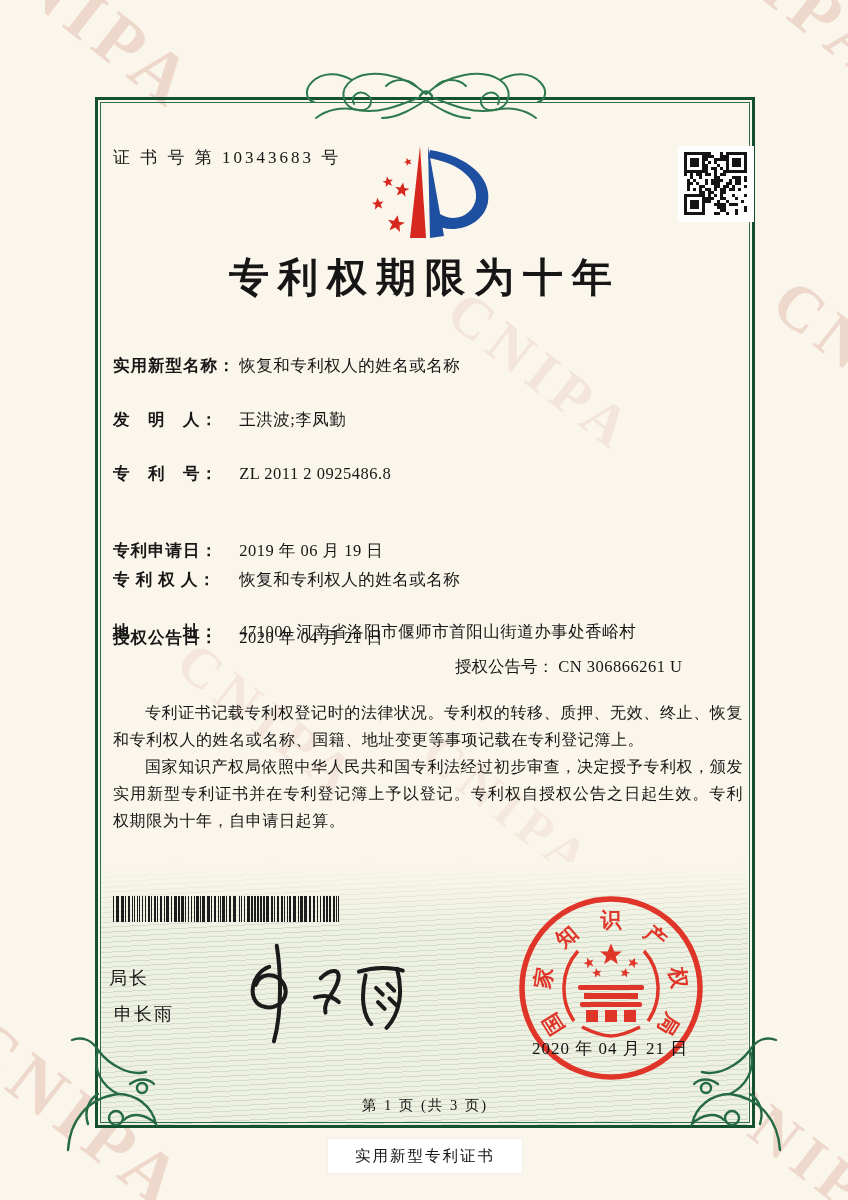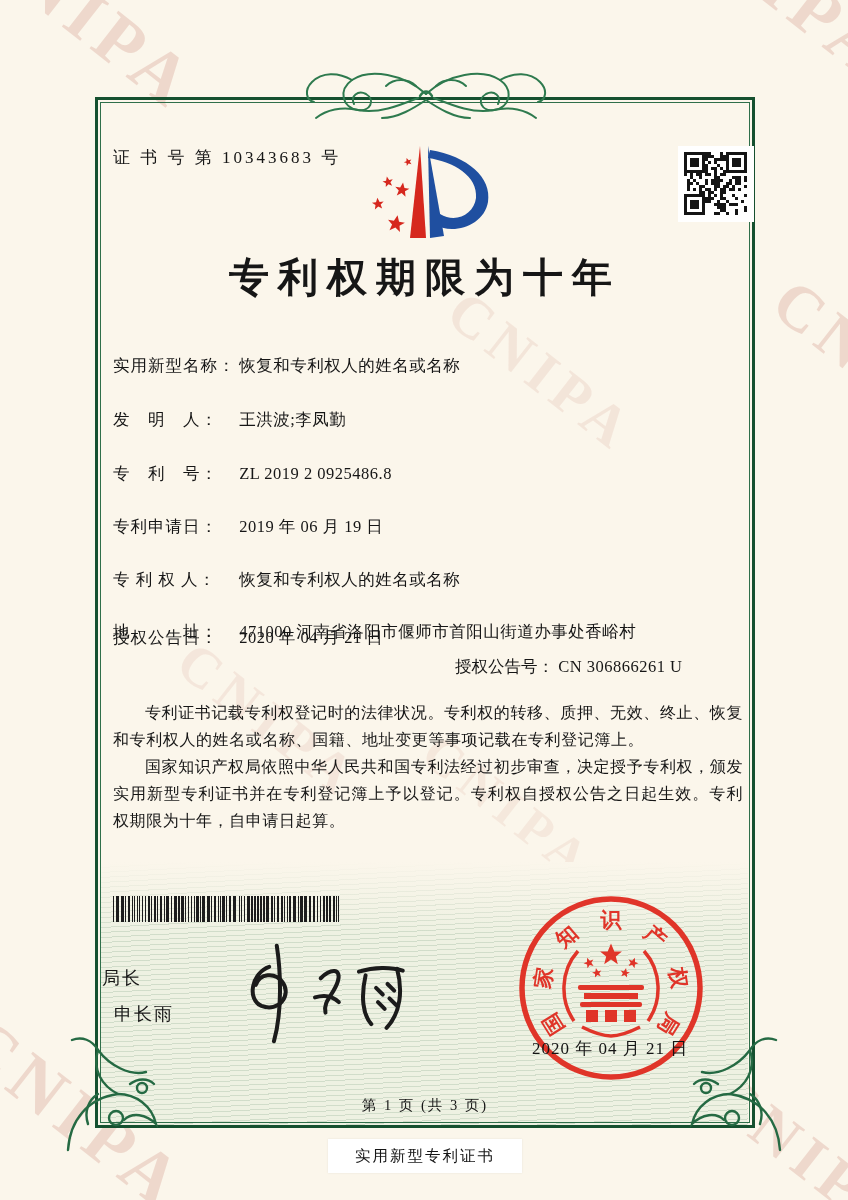--- a/index.html
+++ b/index.html
@@ -35,29 +35,29 @@
         rgba(0,0,0,0) 1px, rgba(0,0,0,0) 5px),
       #eef1e2;
   }
   
   .cert-no{position:absolute;left:113px;top:146px;font-size:17px;letter-spacing:3px;z-index:2;}
   .title{
     position:absolute;left:95px;top:250px;width:660px;text-align:center;
     font-size:40px;font-weight:bold;letter-spacing:9px;z-index:2;
   }
   .field-row{position:absolute;left:113px;font-size:16.5px;z-index:2;white-space:nowrap;}
-  .field-label{display:inline-block;width:122px;letter-spacing:1px;}
+  .field-label{display:inline-block;width:122px;letter-spacing:1px;font-weight:bold;}
   .field-value{letter-spacing:0.5px;}
   .grant-no{position:absolute;left:455px;font-size:16.5px;z-index:2;white-space:nowrap;}
   .body-text{
     position:absolute;left:113px;top:699px;width:630px;z-index:2;
     font-size:16px;line-height:27px;letter-spacing:0.6px;text-align:justify;
   }
   .body-text p{margin:0;text-indent:2em;}
-  .signer-title{position:absolute;left:102px;top:966px;font-size:18px;letter-spacing:2px;z-index:2;}
+  .signer-title{position:absolute;left:109px;top:966px;font-size:18px;letter-spacing:2px;z-index:2;}
   .signer-name{position:absolute;left:114px;top:1002px;font-size:18px;letter-spacing:2px;z-index:2;}
   .page-info{
     position:absolute;left:95px;top:1096px;width:660px;text-align:center;
     font-size:14.5px;letter-spacing:2px;z-index:2;
   }
   .note-box{
     position:absolute;left:328px;top:1139px;width:194px;height:34px;z-index:2;
     background:#ffffff;text-align:center;line-height:34px;font-size:15.5px;letter-spacing:2px;
     box-shadow:0 0 2px rgba(0,0,0,0.08);
   }
@@ -389,23 +389,23 @@
 <div class="field-row" style="top:355px;">
   <span class="field-label">实用新型名称：</span>
   <span class="field-value">恢复和专利权人的姓名或名称</span>
 </div>
 <div class="field-row" style="top:409px;">
   <span class="field-label">发　明　人：</span>
   <span class="field-value">王洪波;李凤勤</span>
 </div>
 <div class="field-row" style="top:463px;">
   <span class="field-label">专　利　号：</span>
-  <span class="field-value">ZL 2019 2 0925486.8</span>
-</div>
-<div class="field-row" style="top:516px;">
+  <span class="field-value">ZL 2011 2 0925486.8</span>
+</div>
+<div class="field-row" style="top:540px;">
   <span class="field-label">专利申请日：</span>
   <span class="field-value">2019 年 06 月 19 日</span>
 </div>
 <div class="field-row" style="top:569px;">
   <span class="field-label">专 利 权 人：</span>
   <span class="field-value">恢复和专利权人的姓名或名称</span>
 </div>
 <div class="field-row" style="top:621px;">
   <span class="field-label">地　　　址：</span>
   <span class="field-value">471000 河南省洛阳市偃师市首阳山街道办事处香峪村</span>

